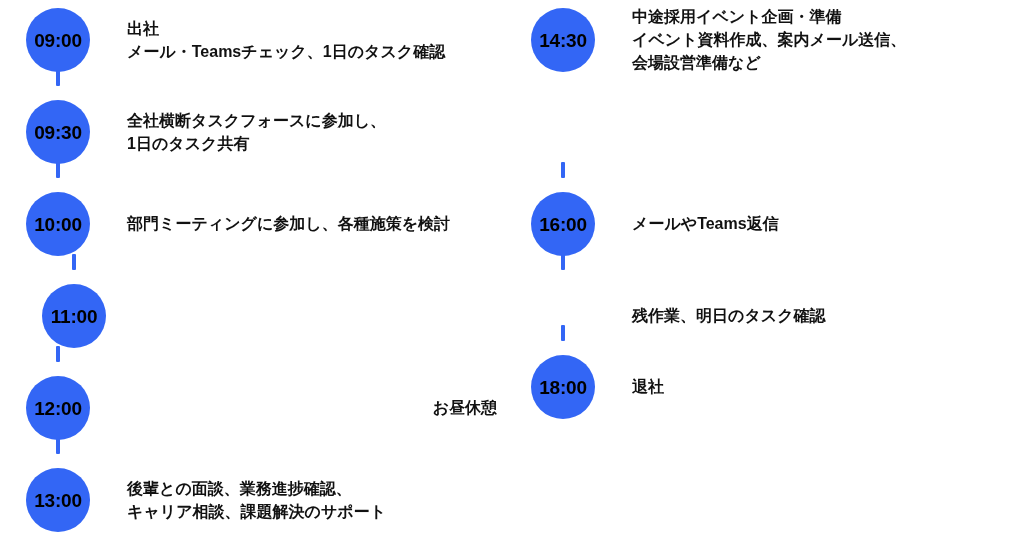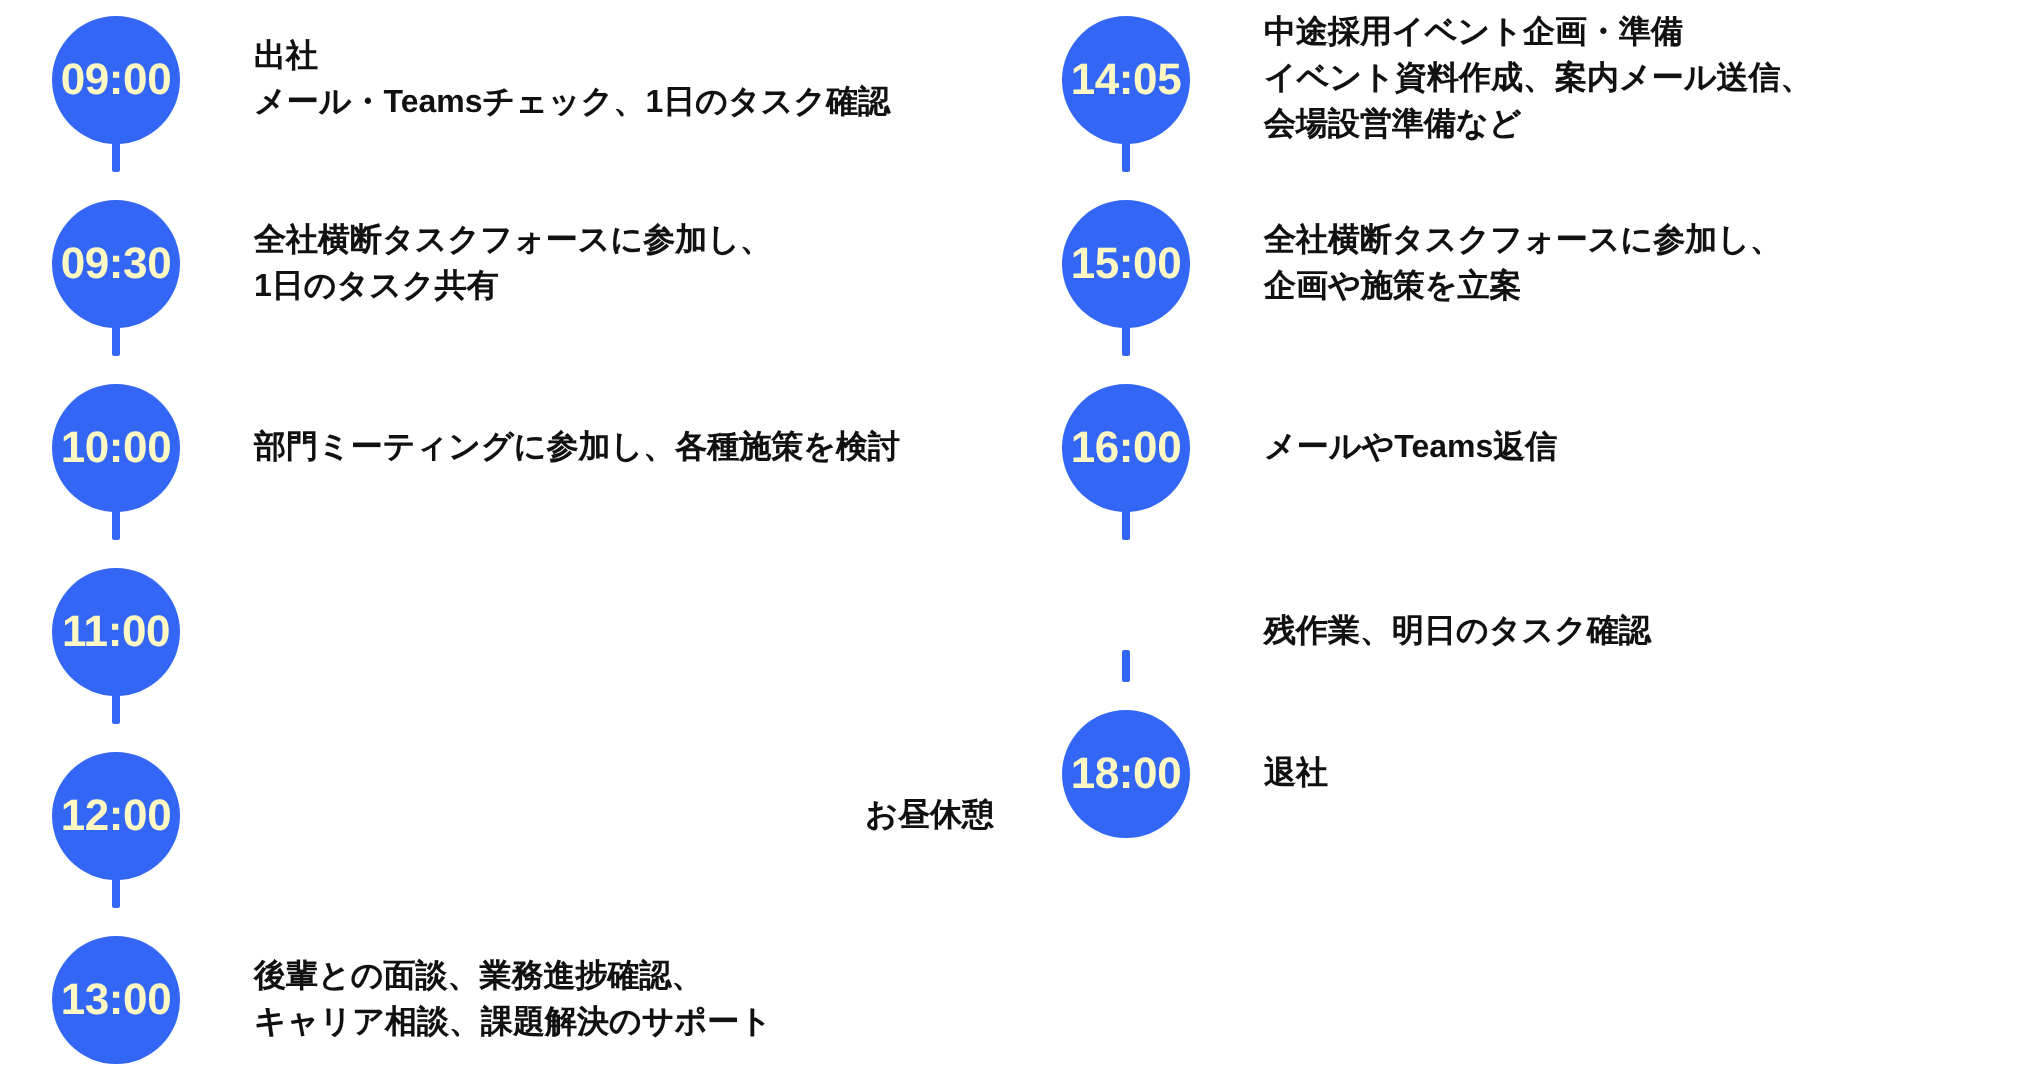--- a/index.html
+++ b/index.html
@@ -53,22 +53,22 @@
     top: 8px;
     width: 64px;
     height: 64px;
     border-radius: 50%;
     background: #3366f5;
     display: flex;
     align-items: center;
     justify-content: center;
   }
   .time-marker-label {
-    color: #fef9c3;
-    font-size: 22px;
+    color: #000000;
+    font-size: 19px;
     font-weight: bold;
     letter-spacing: -0.2px;
     line-height: 1;
     white-space: nowrap;
   }
 
   
   .entry-description {
     position: absolute;
     left: 127px;
@@ -111,21 +111,21 @@
       </div>
       <div class="timeline-entry" style="top: 184px;">
         <div class="connector-dash"></div>
         <div class="time-marker">
           <span class="time-marker-label">10:00</span>
         </div>
         <div class="entry-description">
           <span class="description-line">部門ミーティングに参加し、各種施策を検討</span>
         </div>
       </div>
-      <div class="timeline-entry" style="top: 276px;">
+      <div class="timeline-entry" style="top: 276px; margin-left: 16px;">
         <div class="connector-dash"></div>
         <div class="time-marker">
           <span class="time-marker-label">11:00</span>
         </div>
       </div>
       <div class="timeline-entry" style="top: 368px; text-align: right;">
         <div class="connector-dash"></div>
         <div class="time-marker">
           <span class="time-marker-label">12:00</span>
         </div>
@@ -140,36 +140,26 @@
         </div>
         <div class="entry-description">
           <span class="description-line">後輩との面談、業務進捗確認、</span>
           <span class="description-line">キャリア相談、課題解決のサポート</span>
         </div>
       </div>
     </div>
   <div class="timeline-column col-afternoon">
       <div class="timeline-entry" style="top: 0px;">
         <div class="time-marker">
-          <span class="time-marker-label">14:05</span>
+          <span class="time-marker-label">14:30</span>
         </div>
         <div class="entry-description">
           <span class="description-line">中途採用イベント企画・準備</span>
           <span class="description-line">イベント資料作成、案内メール送信、</span>
           <span class="description-line">会場設営準備など</span>
-        </div>
-      </div>
-      <div class="timeline-entry" style="top: 92px;">
-        <div class="connector-dash"></div>
-        <div class="time-marker">
-          <span class="time-marker-label">15:00</span>
-        </div>
-        <div class="entry-description">
-          <span class="description-line">全社横断タスクフォースに参加し、</span>
-          <span class="description-line">企画や施策を立案</span>
         </div>
       </div>
       <div class="timeline-entry" style="top: 184px;">
         <div class="connector-dash"></div>
         <div class="time-marker">
           <span class="time-marker-label">16:00</span>
         </div>
         <div class="entry-description">
           <span class="description-line">メールやTeams返信</span>
         </div>

